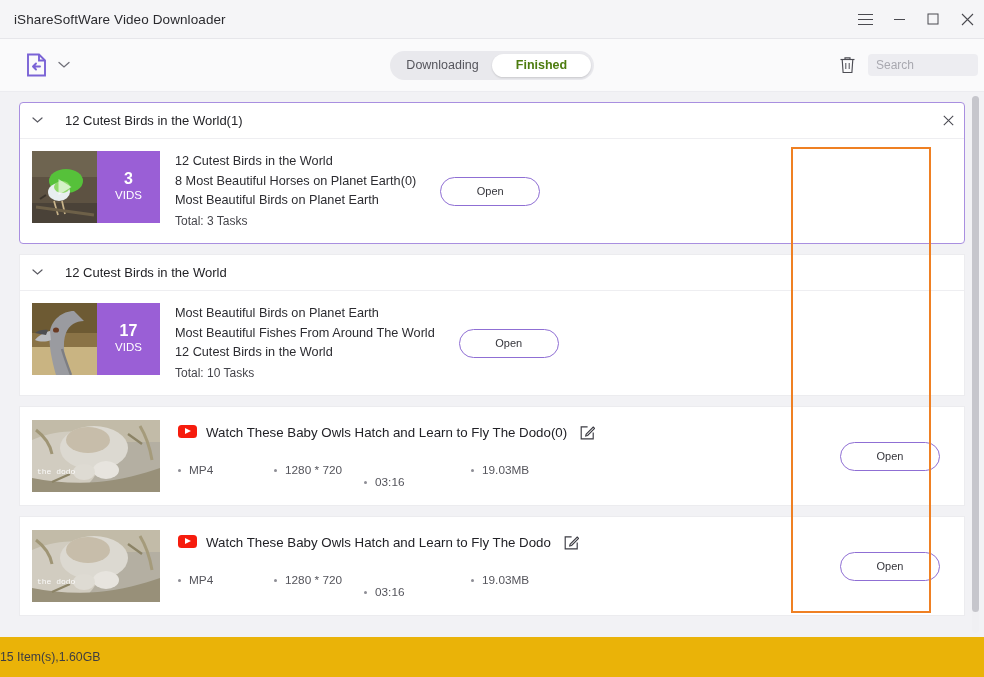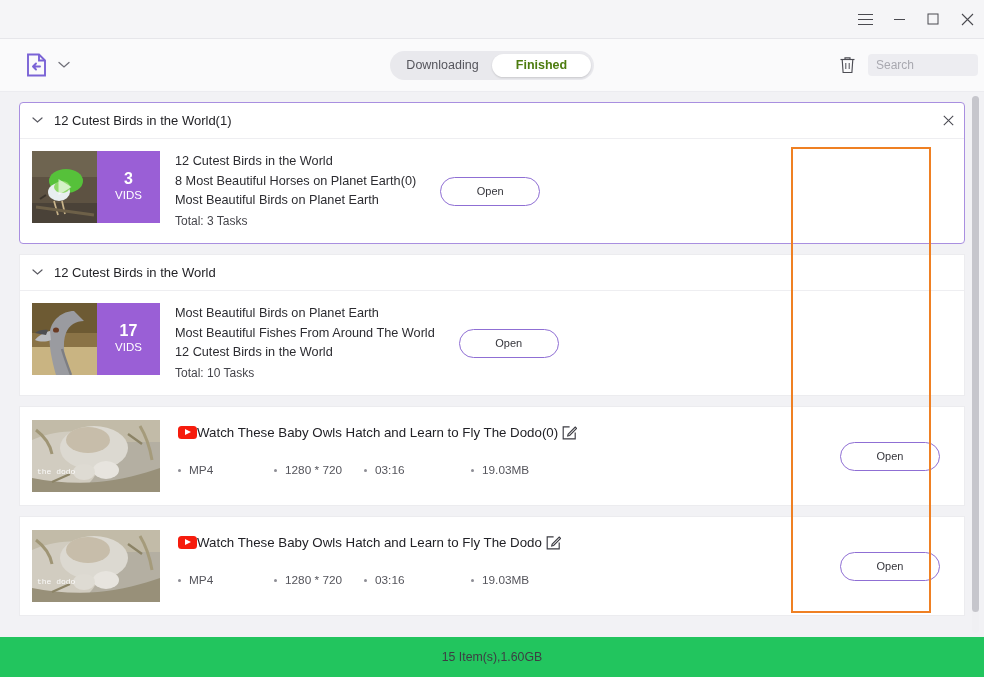--- a/index.html
+++ b/index.html
@@ -95,21 +95,21 @@
   }
   .spacer { height: 10px; }
 
   
   .grp-head {
     height: 36px; display: flex; align-items: center;
     padding: 0 10px 0 12px;
     border-bottom: 1px solid #eeeef1;
   }
   .grp-chev { color: #5a5a62; margin-right: 11px; display: block; }
-  .grp-title { font-size: 13px; color: #232327; }
+  .grp-title { font-size: 13px; color: #232327; margin-left: 11px; }
   .grp-x { margin-left: auto; color: #4a4a52; cursor: pointer; display: block; }
 
   
   .grp-body { display: flex; align-items: flex-start; padding: 12px 0 12px 12px; min-height: 96px; }
 
   .thumb-wrap { width: 128px; height: 72px; display: flex; flex: none; position: relative; }
   .thumb { width: 65px; height: 72px; position: relative; overflow: hidden; }
   .badge {
     width: 63px; height: 72px;
     background: #9a5fd6;
@@ -129,40 +129,40 @@
   }
 
   .grp-lines { padding-left: 15px; padding-top: 1px; }
   .grp-lines div { font-size: 12.7px; color: #2c2c31; line-height: 19.5px; }
   .grp-lines div.total { font-size: 12px; color: #45454b; padding-top: 1px; }
 
   
   .vid-row { display: flex; align-items: flex-start; padding: 13px 0 13px 12px; min-height: 97px; }
   .vid-thumb { width: 128px; height: 72px; flex: none; position: relative; overflow: hidden; }
   .vid-main { padding-left: 18px; padding-top: 5px; flex: 1; }
-  .vid-title-row { display: flex; align-items: center; }
+  .vid-title-row { display: flex; align-items: flex-start; gap: 9px; }
   .yt {
     width: 19px; height: 13px; background: #f61c0d;
     border-radius: 3.5px; position: relative; flex: none;
   }
   .yt::after {
     content: ""; position: absolute; left: 7px; top: 3.4px;
     border-left: 6px solid #fff;
     border-top: 3.3px solid transparent;
     border-bottom: 3.3px solid transparent;
   }
   .vid-title { font-size: 13.3px; color: #222227; }
   .edit-icon { color: #3b3b42; cursor: pointer; display: block; margin-left: 4px; }
   .meta { display: flex; padding-top: 23px; }
   .meta span { font-size: 11.8px; color: #55555c; position: relative; padding-left: 11px; }
   .meta span::before {
     content: ""; position: absolute; left: 0; top: 6px;
     width: 3px; height: 3px; border-radius: 50%; background: #8d8d95;
   }
-  .m1 { width: 96px; } .m2 { width: 90px; } .m3 { width: 107px; }
+  .m1 { width: 96px; } .m2 { width: 90px; } .m3 { width: 107px; margin-top: 12px; }
 
   
   .open-col {
     width: 148px; flex: none;
     display: flex; align-items: center; justify-content: center;
     align-self: stretch;
   }
   .open-btn {
     width: 100px; height: 29px; border-radius: 15px;
     border: 1.4px solid #8f6fd4; background: #fff;
@@ -181,39 +181,40 @@
     position: absolute; right: 5px; top: 4px; bottom: 4px;
     width: 7px; background: #f0f0f3; border-radius: 4px; z-index: 5;
   }
   .sb-thumb {
     position: absolute; top: 0; width: 7px; height: 96%;
     background: #c6c6cc; border-radius: 4px;
   }
 
   
   .statusbar {
-    height: 40px; background: #22c55e;
-    display: flex; align-items: center; justify-content: center;
+    height: 40px; background: #eab308;
+    display: flex; align-items: center; justify-content: flex-start;
     font-size: 12.3px; color: #3d3d43; flex: none;
   }
 
   
   .art { position: absolute; inset: 0; }
   .wm {
     position: absolute; left: 5px; bottom: 16px;
     color: rgba(255,255,255,.9); font-size: 8px;
     line-height: 9px; font-family: Liberation Mono, monospace;
   }
 </style>
 </head>
 <body>
 
 <div class="app">
 
   <div class="titlebar">
+    <div class="title-text">iShareSoftWare Video Downloader</div>
     <div class="win-ctrls">
       <div class="win-btn">
         <svg width="15" height="11" viewBox="0 0 15 11">
             <path d="M0 .5h15M0 5.5h15M0 10.5h15" stroke="currentColor" stroke-width="1"></path>
           </svg>
       </div>
       <div class="win-btn">
         <svg width="13" height="11" viewBox="0 0 13 11">
             <path d="M1 5.5h11" stroke="currentColor" stroke-width="1"></path>
           </svg>

